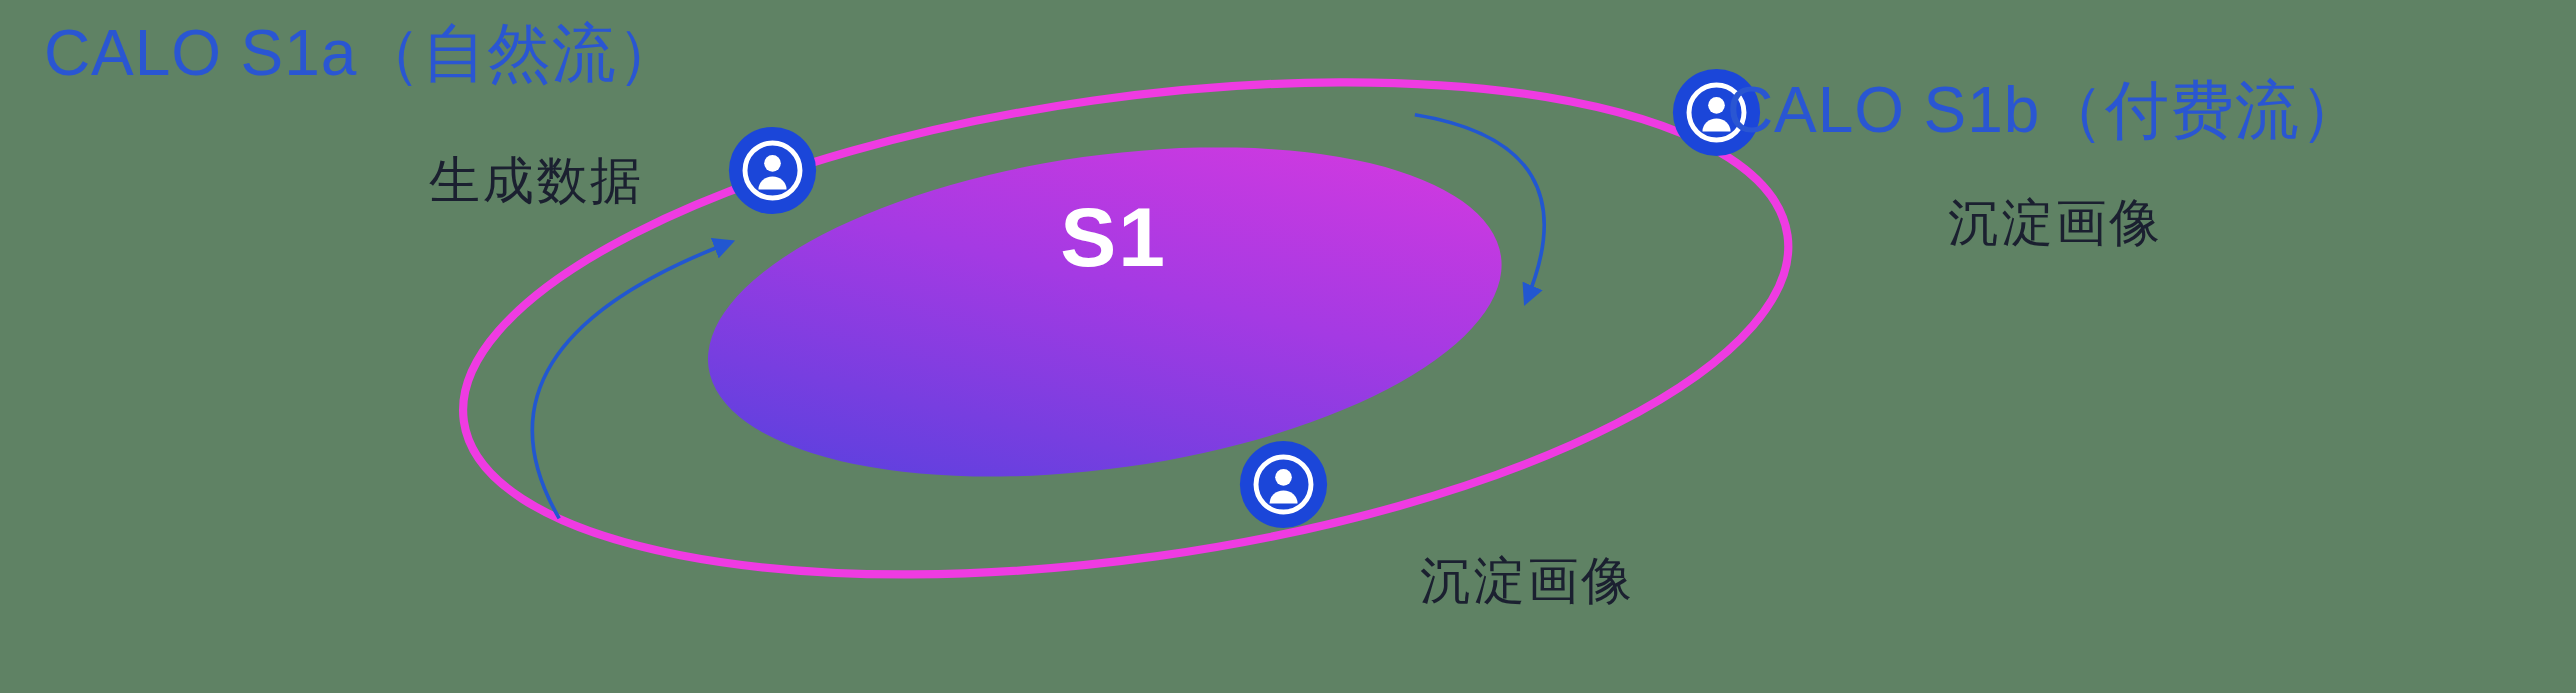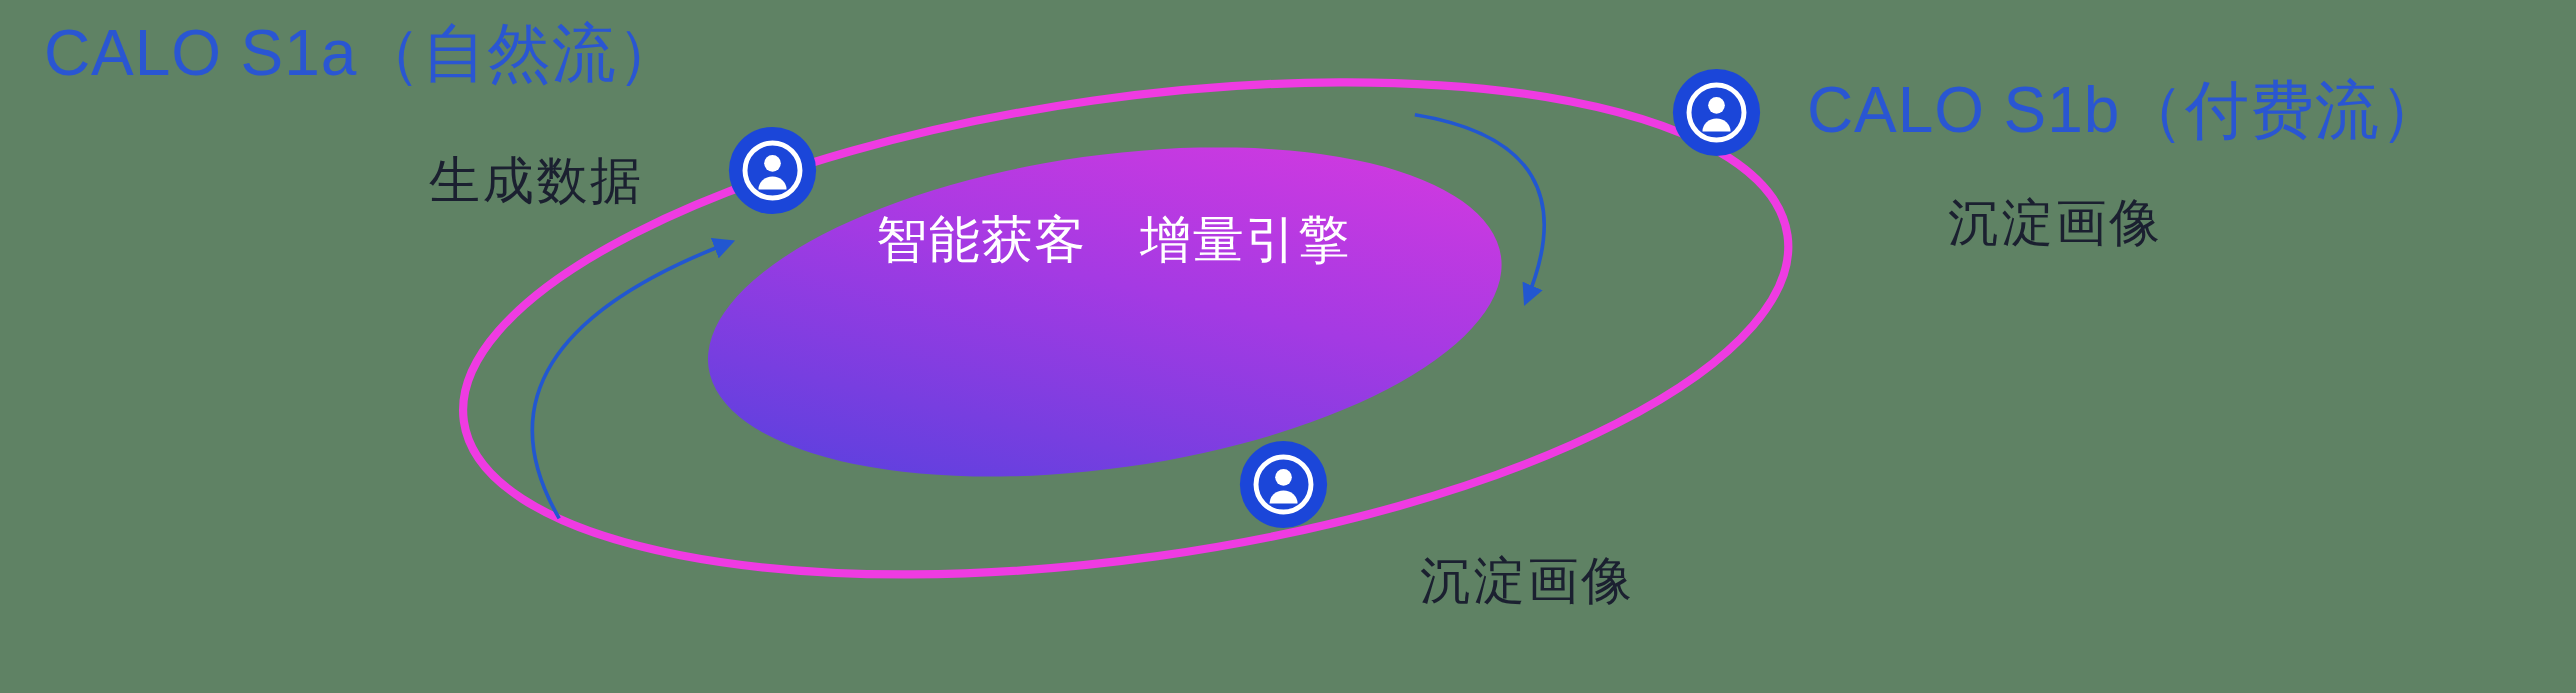--- a/index.html
+++ b/index.html
@@ -88,21 +88,21 @@
     <ellipse cx="1238" cy="361" rx="735" ry="253" transform="rotate(-8 1238 361)" fill="none" stroke="#ef3be2" stroke-width="9"></ellipse>
 
     <ellipse cx="1215" cy="343" rx="440" ry="172" transform="rotate(-8 1215 343)" fill="url(#coreGrad)"></ellipse>
 
     <path d="M 615 570 Q 505 380 804 266" fill="none" stroke="#2257d0" stroke-width="4" marker-end="url(#arrowHead)"></path>
 
     <path d="M 1556 126 Q 1752 158 1678 332" fill="none" stroke="#2257d0" stroke-width="4" marker-end="url(#arrowHead)"></path>
   </svg>
 
   <div class="core-text">
-    <div class="core-subtitle">智能获客　增量引擎</div>
+    <div class="core-title">S1</div>
   </div>
 
   <div class="icon-badge" style="left:727px; top:125px;">
     <svg viewBox="0 0 48 48">
       <circle cx="24" cy="24" r="23" fill="#1b46d9"></circle>
       <circle cx="24" cy="24" r="14.5" fill="none" stroke="#ffffff" stroke-width="2.6"></circle>
       <circle cx="24" cy="20.2" r="4.4" fill="#ffffff"></circle>
       <path d="M16.6 34 a 7.4 6.8 0 0 1 14.8 0 z" fill="#ffffff"></path>
     </svg>
   </div>
@@ -121,19 +121,19 @@
       <circle cx="24" cy="24" r="23" fill="#1b46d9"></circle>
       <circle cx="24" cy="24" r="14.5" fill="none" stroke="#ffffff" stroke-width="2.6"></circle>
       <circle cx="24" cy="20.2" r="4.4" fill="#ffffff"></circle>
       <path d="M16.6 34 a 7.4 6.8 0 0 1 14.8 0 z" fill="#ffffff"></path>
     </svg>
   </div>
 
   <div class="node-label" style="left:44px; top:18px;text-align:right;">CALO S1a（自然流）</div>
   <div class="node-sublabel" style="left:429px; top:153px;">生成数据</div>
 
-  <div class="node-label" style="left:1807px; top:75px;">CALO S1b（付费流）</div>
+  <div class="node-label" style="left:1727px; top:75px;">CALO S1b（付费流）</div>
   <div class="node-sublabel" style="left:1948px; top:195px;">沉淀画像</div>
 
   <div class="node-sublabel" style="left:1420px; top:553px;">沉淀画像</div>
 
 </div>
 
 
 </body></html>

